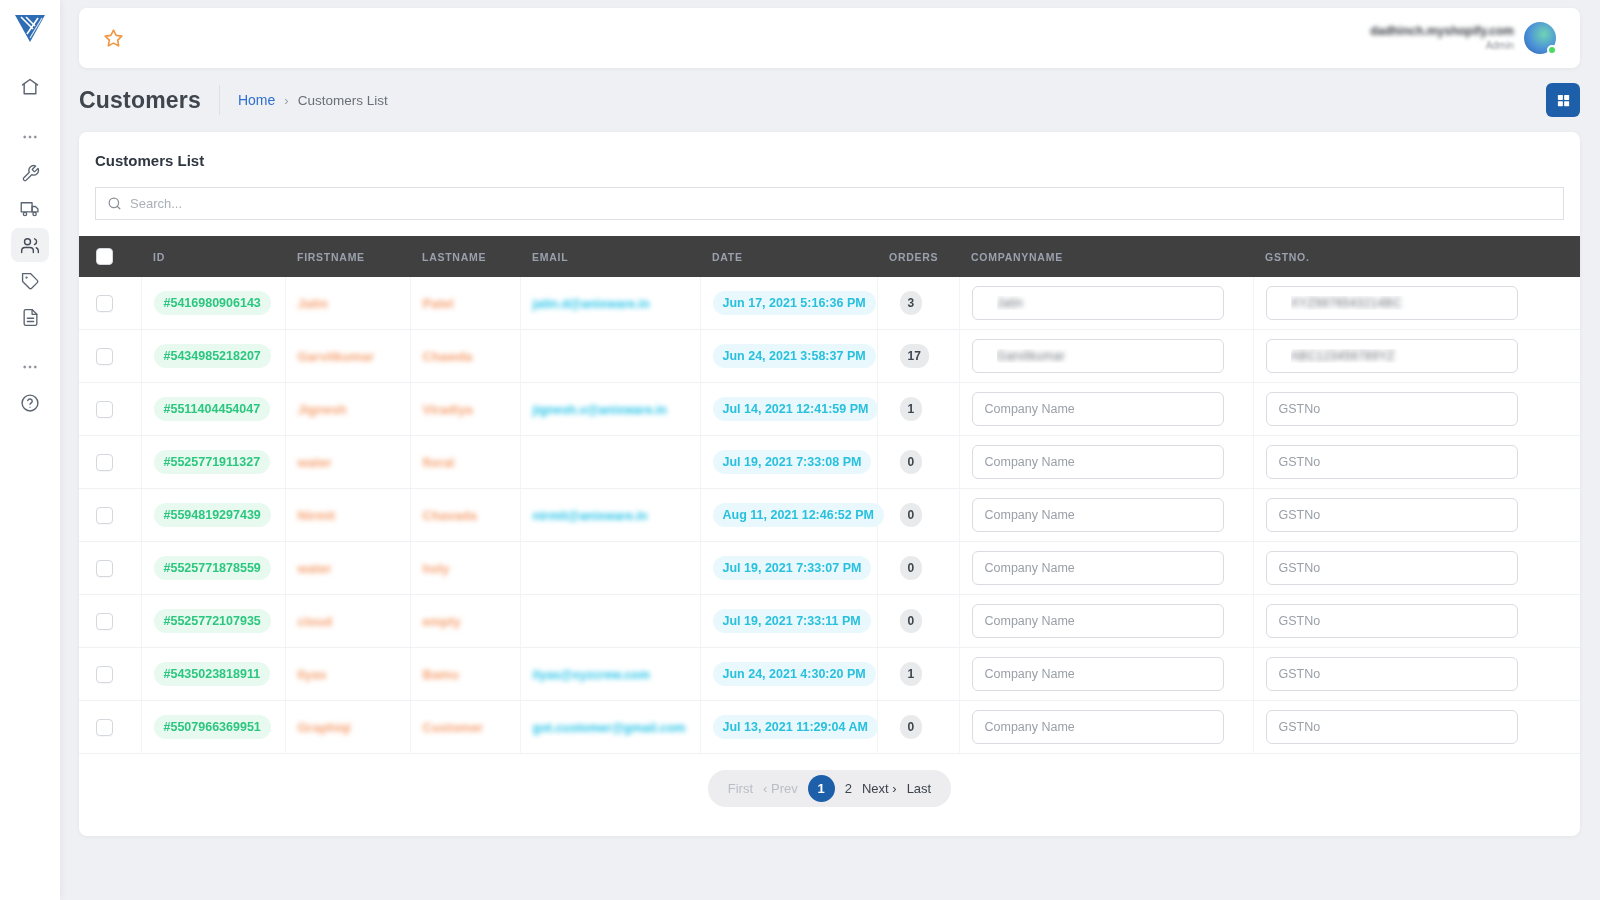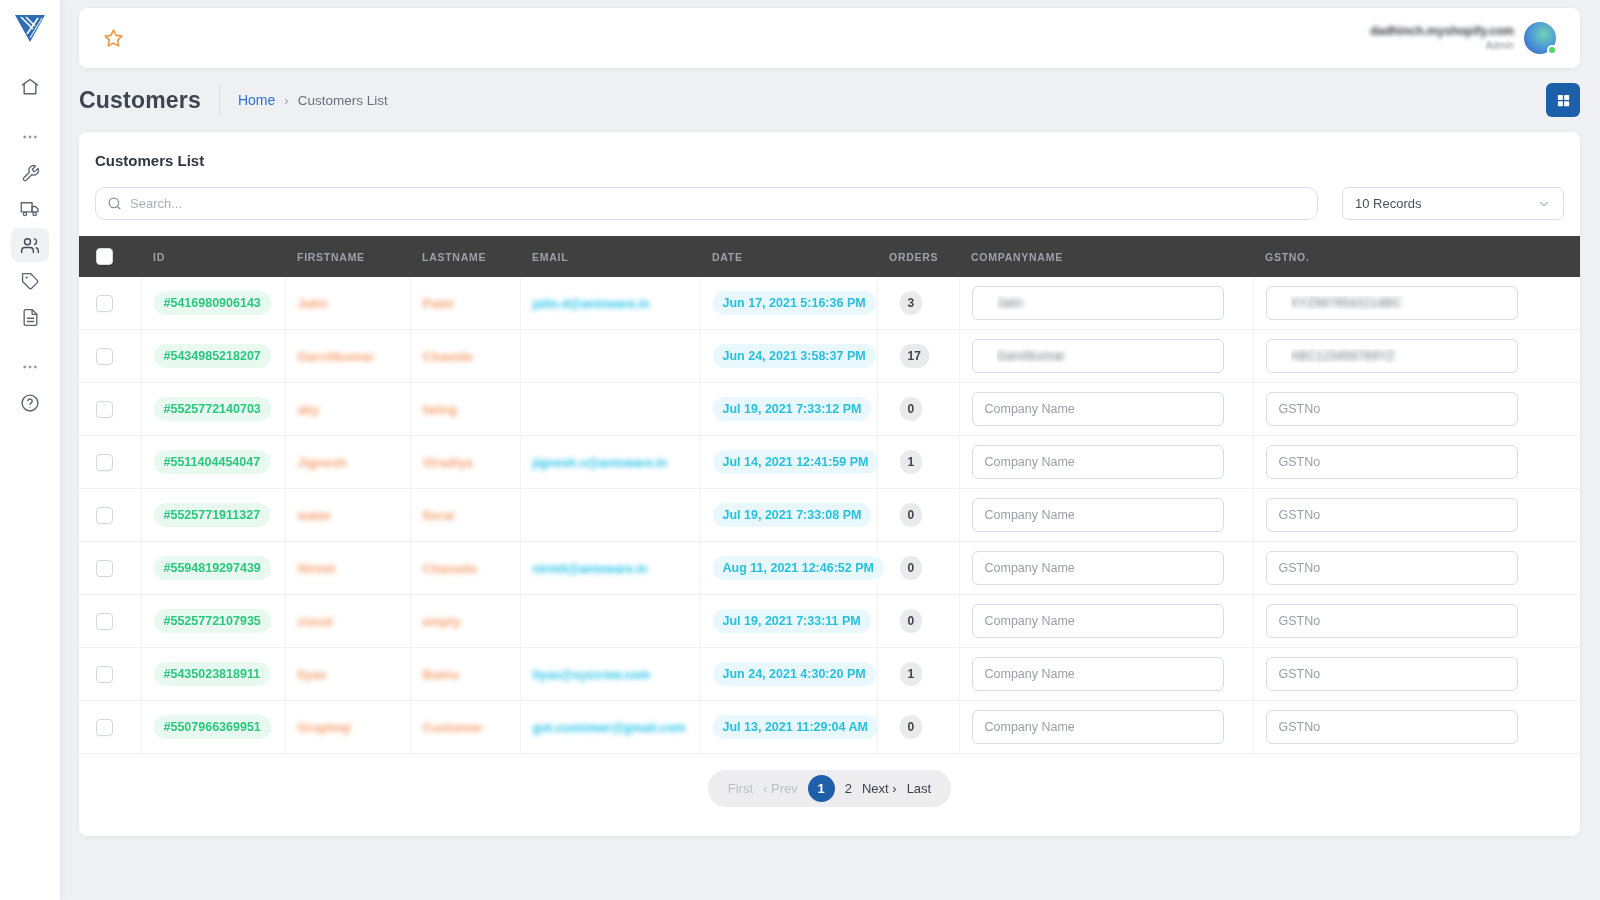--- a/index.html
+++ b/index.html
@@ -59,21 +59,21 @@
   
   .card {
     background:#fff; border-radius:8px; box-shadow:0 1px 4px rgba(25,30,40,.05);
     padding-top:20px; overflow:hidden;
   }
   .card-title { font-size:15px; font-weight:700; color:#2f3640; padding:0 16px; margin-bottom:18px; }
   .controls { display:flex; gap:24px; padding:0 16px; margin-bottom:16px; }
   .search-wrap { position:relative; flex:1; }
   .search-wrap svg { position:absolute; left:12px; top:9px; stroke:#8a9097; }
   .search-input {
-    width:100%; height:33px; border:1px solid #dcdfe4; border-radius:10px;
+    width:100%; height:33px; border:1px solid #dcdfe4; border-radius:0;
     padding:0 12px 0 34px; font-size:13px; color:#ef4444; outline:none;
     font-family:inherit;
   }
   .search-input::placeholder { color:#a9b0b8; }
   .records-select {
     width:222px; height:33px; border:1px solid #dcdfe4; border-radius:6px;
     display:flex; align-items:center; padding:0 12px; font-size:13px; color:#4a505a;
     cursor:pointer; background:#fff;
   }
   .records-select svg { margin-left:auto; stroke:#b7bcc2; }
@@ -246,26 +246,20 @@
     <h2 class="card-title">Customers List</h2>
 
     <div class="controls">
       <div class="search-wrap">
         <svg width="15" height="15" viewBox="0 0 24 24" fill="none" stroke-width="2" stroke-linecap="round">
           <circle cx="11" cy="11" r="7.5"></circle>
             <line x1="20.5" y1="20.5" x2="16.3" y2="16.3"></line>
         </svg>
         <input class="search-input" type="text" placeholder="Search..." style="">
       </div>
-      <div class="records-select">
-        <span>10 Records</span>
-        <svg width="14" height="14" viewBox="0 0 24 24" fill="none" stroke-width="2" stroke-linecap="round" stroke-linejoin="round">
-          <polyline points="6 9 12 15 18 9"></polyline>
-        </svg>
-      </div>
     </div>
 
     <table>
       <thead>
         <tr>
           <th class="col-check"><input type="checkbox" class="cb" style=""></th>
           <th class="col-id">ID</th>
           <th class="col-fn">FIRSTNAME</th>
           <th class="col-ln">LASTNAME</th>
           <th class="col-em">EMAIL</th>
@@ -293,31 +287,20 @@
     <td><span class="pill pill-id">#5434985218207</span></td>
     <td><span class="blur-name">Garvitkumar</span></td>
     <td><span class="blur-name">Chawda</span></td>
     <td></td>
     <td><span class="pill pill-date">Jun 24, 2021 3:58:37 PM</span></td>
     <td style="padding-left:22px;"><span class="badge-orders">17</span></td>
     <td><input class="cell-input masked" value="Garvitkumar" style=""></td>
     <td><input class="cell-input masked" value="ABC123456789YZ" style=""></td>
   </tr>
 
-  <tr>
-    <td class="col-check"><input type="checkbox" class="cb" style=""></td>
-    <td><span class="pill pill-id">#5525772140703</span></td>
-    <td><span class="blur-name">aky</span></td>
-    <td><span class="blur-name">faling</span></td>
-    <td></td>
-    <td><span class="pill pill-date">Jul 19, 2021 7:33:12 PM</span></td>
-    <td style="padding-left:22px;"><span class="badge-orders">0</span></td>
-    <td><input class="cell-input" placeholder="Company Name" style=""></td>
-    <td><input class="cell-input" placeholder="GSTNo" style=""></td>
-  </tr>
 
   <tr>
     <td class="col-check"><input type="checkbox" class="cb" style=""></td>
     <td><span class="pill pill-id">#5511404454047</span></td>
     <td><span class="blur-name">Jignesh</span></td>
     <td><span class="blur-name">Viradiya</span></td>
     <td><span class="blur-email">jignesh.v@anixware.in</span></td>
     <td><span class="pill pill-date">Jul 14, 2021 12:41:59 PM</span></td>
     <td style="padding-left:22px;"><span class="badge-orders">1</span></td>
     <td><input class="cell-input" placeholder="Company Name" style=""></td>
@@ -341,20 +324,31 @@
     <td><span class="pill pill-id">#5594819297439</span></td>
     <td><span class="blur-name">Nirmit</span></td>
     <td><span class="blur-name">Chavada</span></td>
     <td><span class="blur-email">nirmit@anixware.in</span></td>
     <td><span class="pill pill-date">Aug 11, 2021 12:46:52 PM</span></td>
     <td style="padding-left:22px;"><span class="badge-orders">0</span></td>
     <td><input class="cell-input" placeholder="Company Name" style=""></td>
     <td><input class="cell-input" placeholder="GSTNo" style=""></td>
   </tr>
 
+  <tr>
+    <td class="col-check"><input type="checkbox" class="cb" style=""></td>
+    <td><span class="pill pill-id">#5525771878559</span></td>
+    <td><span class="blur-name">water</span></td>
+    <td><span class="blur-name">holy</span></td>
+    <td></td>
+    <td><span class="pill pill-date">Jul 19, 2021 7:33:07 PM</span></td>
+    <td style="padding-left:22px;"><span class="badge-orders">0</span></td>
+    <td><input class="cell-input" placeholder="Company Name" style=""></td>
+    <td><input class="cell-input" placeholder="GSTNo" style=""></td>
+  </tr>
 
   <tr>
     <td class="col-check"><input type="checkbox" class="cb" style=""></td>
     <td><span class="pill pill-id">#5525772107935</span></td>
     <td><span class="blur-name">cloud</span></td>
     <td><span class="blur-name">empty</span></td>
     <td></td>
     <td><span class="pill pill-date">Jul 19, 2021 7:33:11 PM</span></td>
     <td style="padding-left:22px;"><span class="badge-orders">0</span></td>
     <td><input class="cell-input" placeholder="Company Name" style=""></td>

